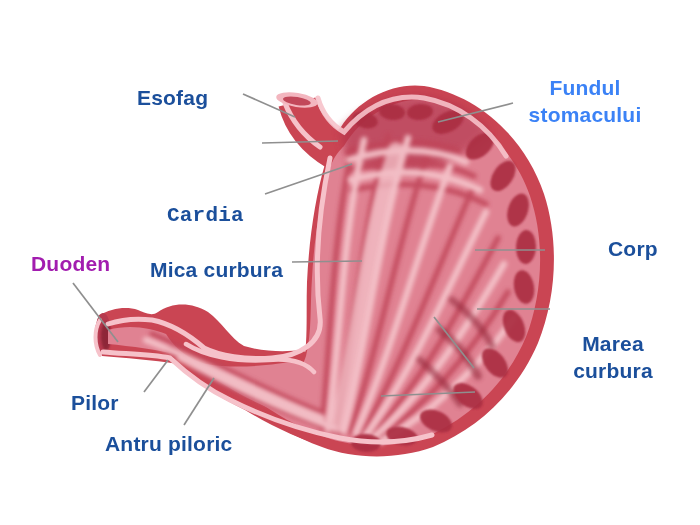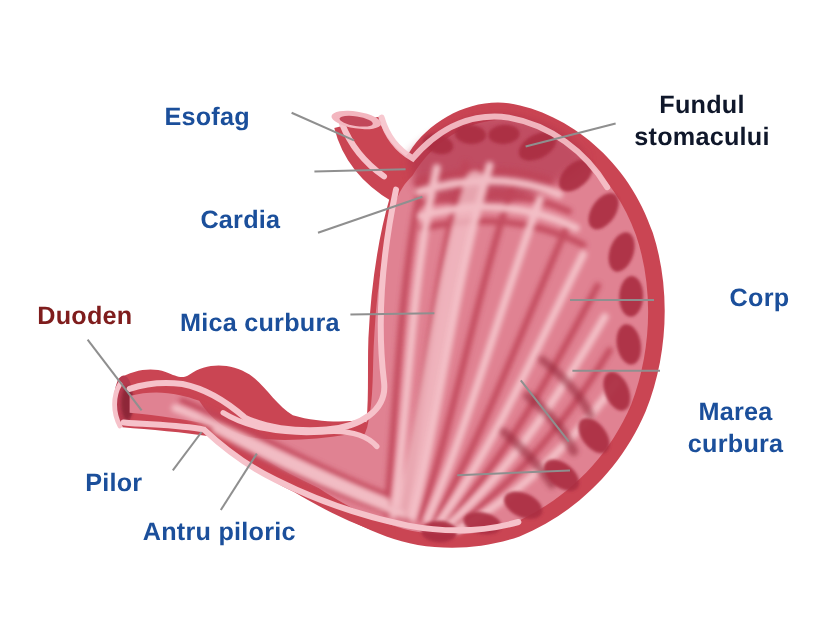--- a/index.html
+++ b/index.html
@@ -13,27 +13,27 @@
     position:absolute;
     color:#1b4f9b;
     font-weight:700;
     font-size:21px;
     line-height:27px;
     letter-spacing:.2px;
     white-space:pre-line;
   }
   .lbl-esofag{left:137px;top:84px;}
   .lbl-fundul{left:527px;top:74px;width:116px;text-align:center;}
-  .lbl-cardia{left:167px;top:170px;}
+  .lbl-cardia{left:167px;top:202px;font-family:Liberation Mono, monospace;}
   .lbl-mica-curbura{left:150px;top:256px;}
   .lbl-corp{left:608px;top:235px;}
   .lbl-duoden{left:31px;top:250px;}
   .lbl-marea-curbura{left:571px;top:298px;width:84px;text-align:center;}
   .lbl-pilor{left:59px;top:389px;}
-  .lbl-antru-piloric{left:119px;top:430px;}
+  .lbl-antru-piloric{left:105px;top:430px;}
 </style>
 </head>
 <body>
 
 <div id="stage">
 
   <svg id="art" viewBox="0 0 700 525" xmlns="http://www.w3.org/2000/svg">
     <defs>
       <filter id="b1" x="-30%" y="-30%" width="160%" height="160%">
           <feGaussianBlur stdDeviation="1.2"></feGaussianBlur>
@@ -183,23 +183,23 @@
         <line x1="550" y1="309" x2="477" y2="309"></line>
         <line x1="434" y1="317" x2="474" y2="368"></line>
         <line x1="475" y1="392" x2="381" y2="396"></line>
         <line x1="73" y1="283" x2="118" y2="342"></line>
         <line x1="144" y1="392" x2="168" y2="360"></line>
         <line x1="184" y1="425" x2="214" y2="378"></line>
       </g>
   </svg>
 
   <div class="label lbl-esofag" style="color: rgb(27, 79, 155);">Esofag</div>
-  <div class="label lbl-fundul" style="color: #0f172a; text-align: center;">Fundul
+  <div class="label lbl-fundul" style="color: #3b82f6; text-align: center;">Fundul
 stomacului</div>
   <div class="label lbl-cardia" style="color: rgb(27, 79, 155);">Cardia</div>
   <div class="label lbl-mica-curbura" style="color: rgb(27, 79, 155);">Mica curbura</div>
   <div class="label lbl-corp" style="color: rgb(27, 79, 155);">Corp</div>
-  <div class="label lbl-duoden" style="color: #7f1d1d;">Duoden</div>
+  <div class="label lbl-duoden" style="color: #a21caf;">Duoden</div>
   <div class="label lbl-marea-curbura" style="color: rgb(27, 79, 155); margin-top: 32px;">Marea
 curbura</div>
   <div class="label lbl-pilor" style="color: rgb(27, 79, 155); margin-left: 12px;">Pilor</div>
   <div class="label lbl-antru-piloric" style="color: rgb(27, 79, 155);">Antru piloric</div>
 </div>
 
 </body></html>

